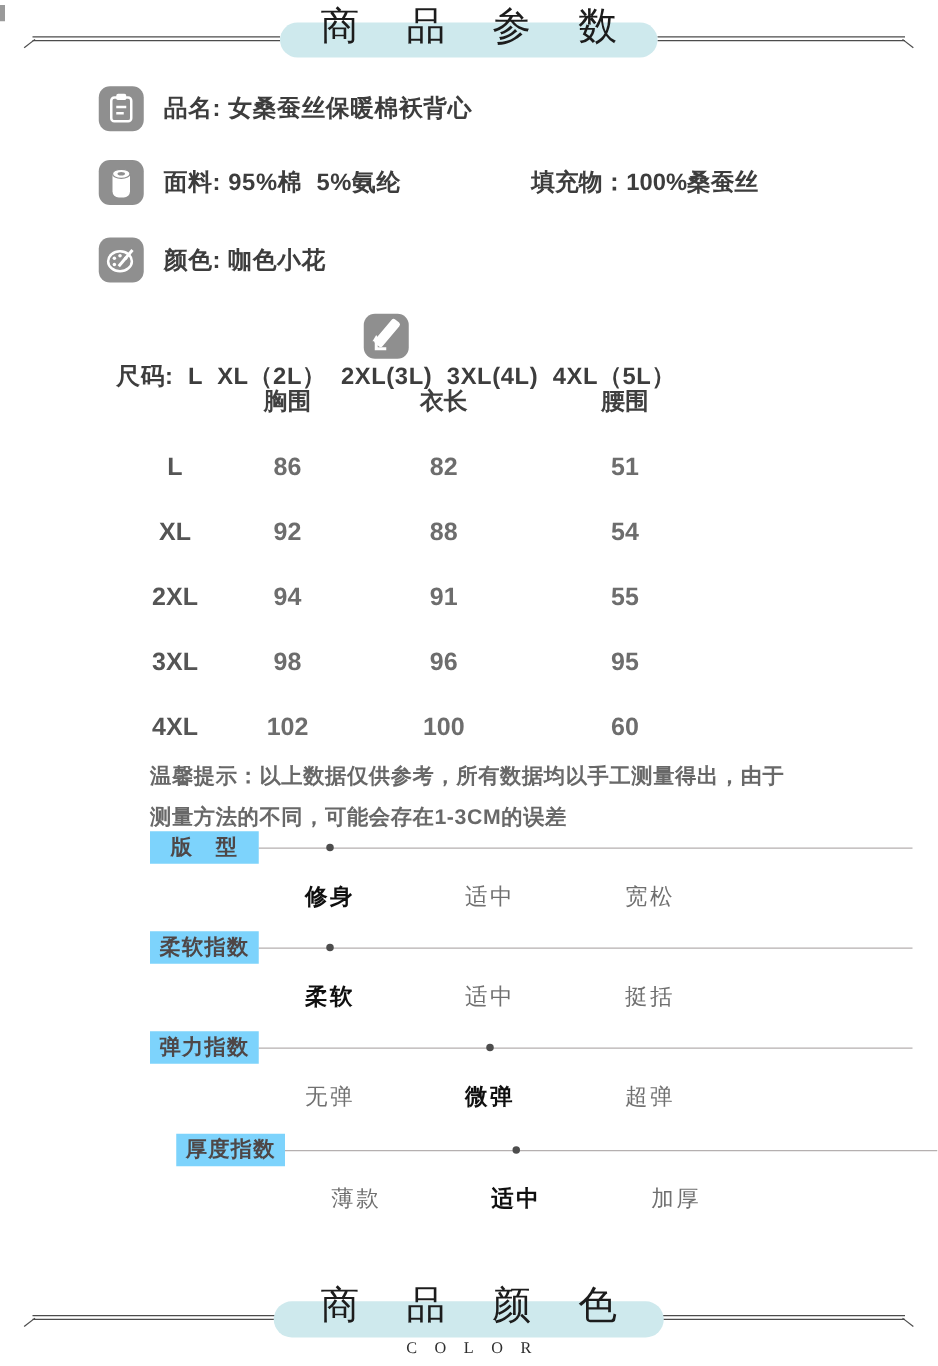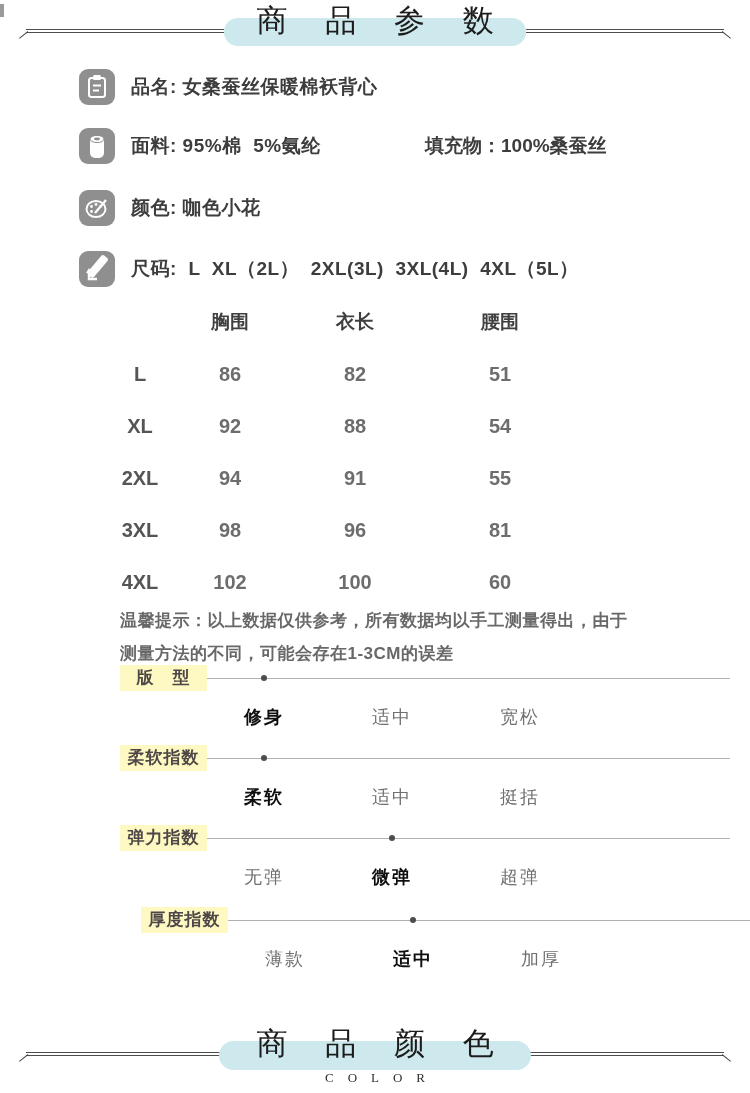--- a/index.html
+++ b/index.html
@@ -63,21 +63,21 @@
   .note {
     position:absolute; top:604px; left:120px; width:518px;
     font-size:17px; font-weight:700; color:#686868; line-height:1.95;
     letter-spacing:0.5px;
   }
 
   
   .slider { position:absolute; left:0; width:750px; height:76px; }
   .slider .slabel {
     position:absolute; left:120px; top:0; width:87px; height:26px;
-    background:#fef9c3; color:#4e4747; font-size:17px; font-weight:700;
+    background:#7dd3fc; color:#4e4747; font-size:17px; font-weight:700;
     text-align:center; line-height:26px; letter-spacing:1px;
   }
   .slider .sline { position:absolute; left:207px; top:13px; width:523px; height:1px; background:#b5b0b0; }
   .slider .dot { position:absolute; top:10px; width:6px; height:6px; border-radius:50%; background:#4d4d4d; }
   .slider .opts { position:absolute; left:200px; top:40px; width:384px; display:flex; }
   .slider .opt {
     width:128px; text-align:center; font-size:18px; color:#707070;
     font-family:"Liberation Serif", serif; letter-spacing:2px;
   }
   .slider .opt.sel { color:#0f0f0f; font-weight:700; font-family:"Liberation Sans", sans-serif; }
@@ -130,21 +130,21 @@
           <circle cx="13.5" cy="17.5" r="1.4" fill="#fff"></circle>
           <circle cx="18" cy="15.5" r="1.4" fill="#fff"></circle>
           <circle cx="22.5" cy="17.5" r="1.4" fill="#fff"></circle>
           <circle cx="13.5" cy="22.5" r="1.4" fill="#fff"></circle>
           <line x1="28" y1="11" x2="17" y2="24" stroke="#fff" stroke-width="2.4"></line>
         </svg>
     </span>
     <span class="txt">颜色: 咖色小花</span>
   </div>
 
-  <div class="info-row" style="top:250px;">
+  <div class="info-row" style="top:250px;flex-direction:column;">
     <span class="icon">
       <svg width="38" height="38" viewBox="0 0 38 38">
           <rect x="1" y="1" width="36" height="36" rx="9" fill="#8f8f8f"></rect>
           <rect x="16" y="4" width="8" height="25" rx="2" fill="#fff" transform="rotate(40 20 16)"></rect>
           <polyline points="11,22 11,29 19,29" fill="none" stroke="#fff" stroke-width="2.4"></polyline>
           <polygon points="11,18 8,23 14,23" fill="#fff"></polygon>
         </svg>
     </span>
     <span class="txt">尺码:  L  XL（2L）  2XL(3L)  3XL(4L)  4XL（5L）</span>
   </div>
@@ -166,21 +166,21 @@
     <div class="cell">54</div>
 
     <div class="cell rowhead">2XL</div>
     <div class="cell">94</div>
     <div class="cell">91</div>
     <div class="cell">55</div>
 
     <div class="cell rowhead">3XL</div>
     <div class="cell">98</div>
     <div class="cell">96</div>
-    <div class="cell">81</div>
+    <div class="cell">95</div>
 
     <div class="cell rowhead">4XL</div>
     <div class="cell">102</div>
     <div class="cell">100</div>
     <div class="cell">60</div>
   </div>
 
   <p class="note">温馨提示：以上数据仅供参考，所有数据均以手工测量得出，由于测量方法的不同，可能会存在1-3CM的误差</p>
 
   <div class="slider" style="top:665px;">

